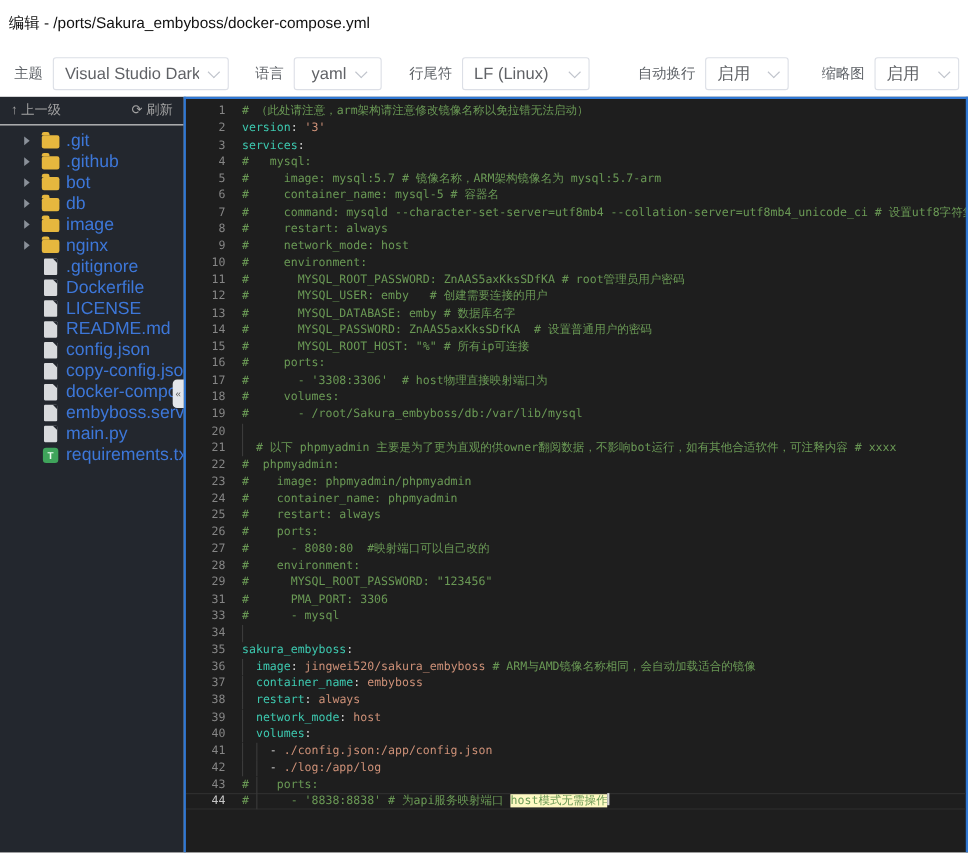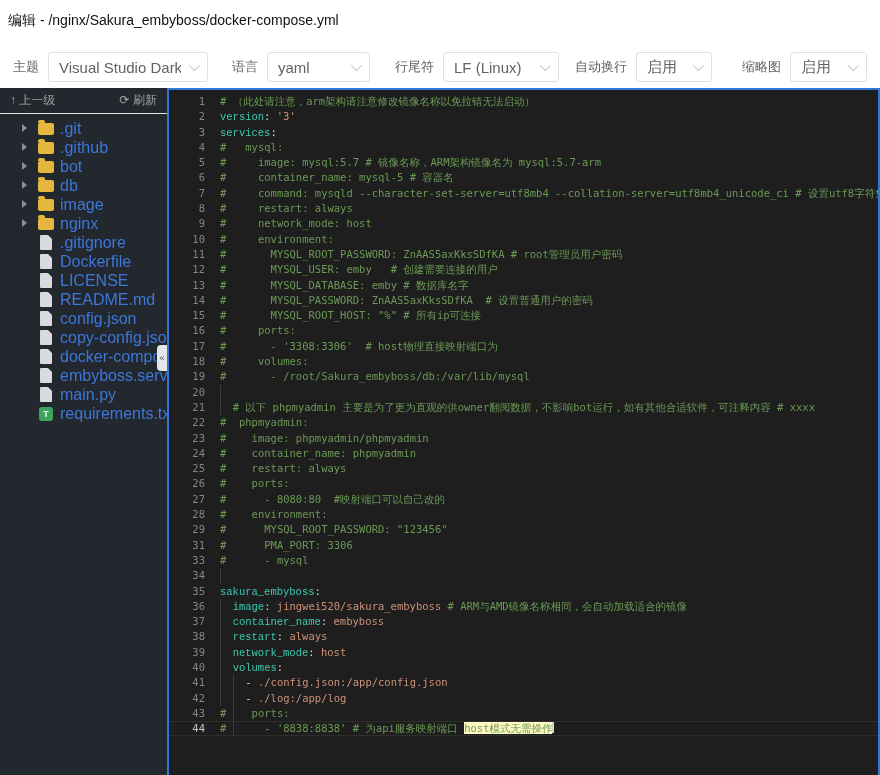--- a/index.html
+++ b/index.html
@@ -48,52 +48,52 @@
     background:#e3e6ea; border-radius:4px 0 0 4px; color:#555; font-size:9px;
     line-height:26px; text-align:center; cursor:pointer; z-index:5; }
 
   
   .editor { position:relative; flex:1; height:100%; background:#1e1e1e;
     border:2px solid #3078d4; border-bottom:none; overflow:hidden; }
   .code { padding-top:4px; font-family:"DejaVu Sans Mono",monospace; font-size:10.5px; }
   .code-line { display:flex; height:15.3px; line-height:15.3px; white-space:pre; }
   .ln { width:50px; padding-right:14px; text-align:right; color:#858585; flex-shrink:0; }
   .lt { position:relative; padding-left:1px; flex:1; overflow:hidden; }
-  .tc { color:#6a9955; } .tk { color:#3dc9b0;font-family:Liberation Mono, monospace; } .ts { color:#ce9178; } .tp { color:#d4d4d4; }
+  .tc { color:#6a9955; } .tk { color:#3dc9b0; } .ts { color:#ce9178; } .tp { color:#d4d4d4; }
   .tx { color:#6a9955; background:#fef9c3; }
   .caret { display:inline-block; width:2px; height:11px; background:#d4d4d4;
     vertical-align:-1px; }
   .guide { position:absolute; top:0; bottom:0; width:1px; background:#3b3b3b; }
   .code-line.active .ln { color:#c6c6c6; }
   .code-line.active { box-shadow: inset 0 1px 0 #2e2e2e, inset 0 -1px 0 #2e2e2e; }
 </style>
 </head>
 <body>
 
 <div class="page">
 
   <div class="tophead">
-    <div class="win-title">编辑 - /nginx/Sakura_embyboss/docker-compose.yml</div>
+    <div class="win-title">编辑 - /ports/Sakura_embyboss/docker-compose.yml</div>
     <div class="toolbar">
       <span class="tb-label" style="margin-left:13px;">主题</span>
       <div class="tb-select" style="width:160px; margin-left:9px;">
         <span class="val">Visual Studio Dark</span>
         <span class="chev"></span>
       </div>
       <span class="tb-label" style="margin-left:24px;">语言</span>
-      <div class="tb-select" style="width:103px; margin-left:9px;">
+      <div class="tb-select" style="width:80px; margin-left:9px;justify-content:center;">
         <span class="val">yaml</span>
         <span class="chev"></span>
       </div>
       <span class="tb-label" style="margin-left:25px;">行尾符</span>
       <div class="tb-select" style="width:116px; margin-left:9px;">
         <span class="val">LF (Linux)</span>
         <span class="chev"></span>
       </div>
-      <span class="tb-label" style="margin-left:16px;">自动换行</span>
+      <span class="tb-label" style="margin-left:44px;">自动换行</span>
       <div class="tb-select" style="width:76px; margin-left:9px;">
         <span class="val">启用</span>
         <span class="chev"></span>
       </div>
       <span class="tb-label" style="margin-left:30px;">缩略图</span>
       <div class="tb-select" style="width:77px; margin-left:9px;">
         <span class="val">启用</span>
         <span class="chev"></span>
       </div>
     </div>

